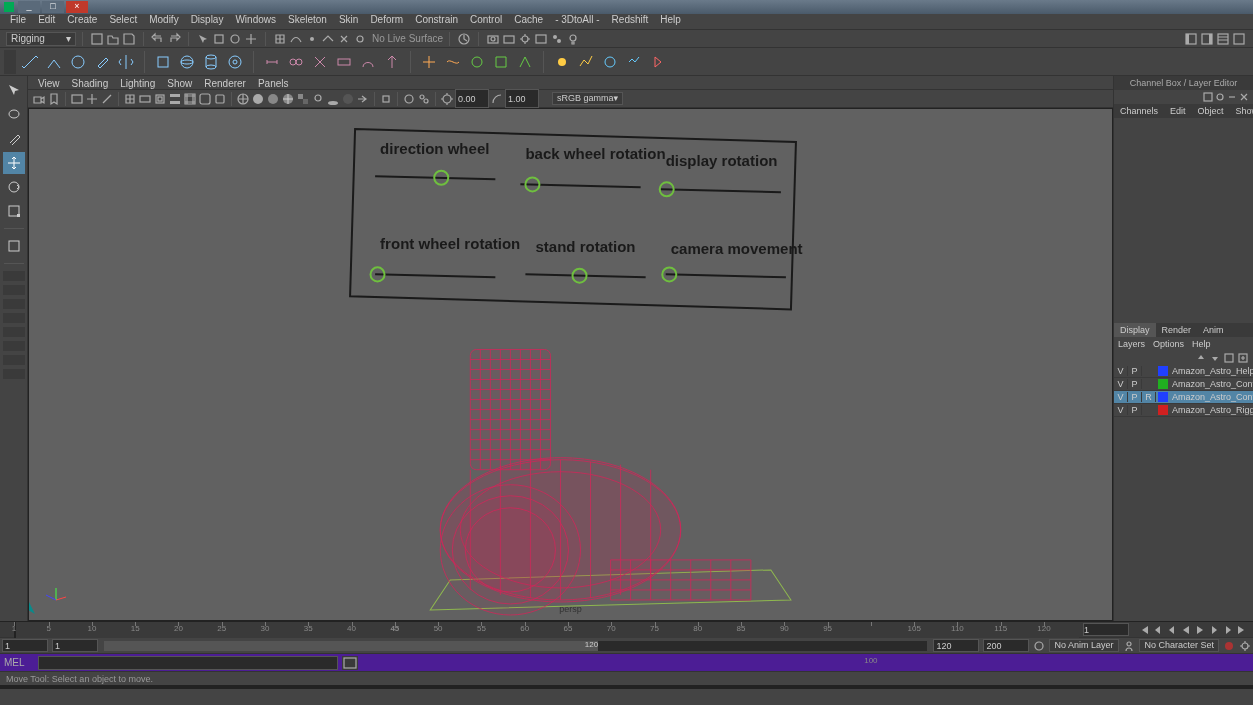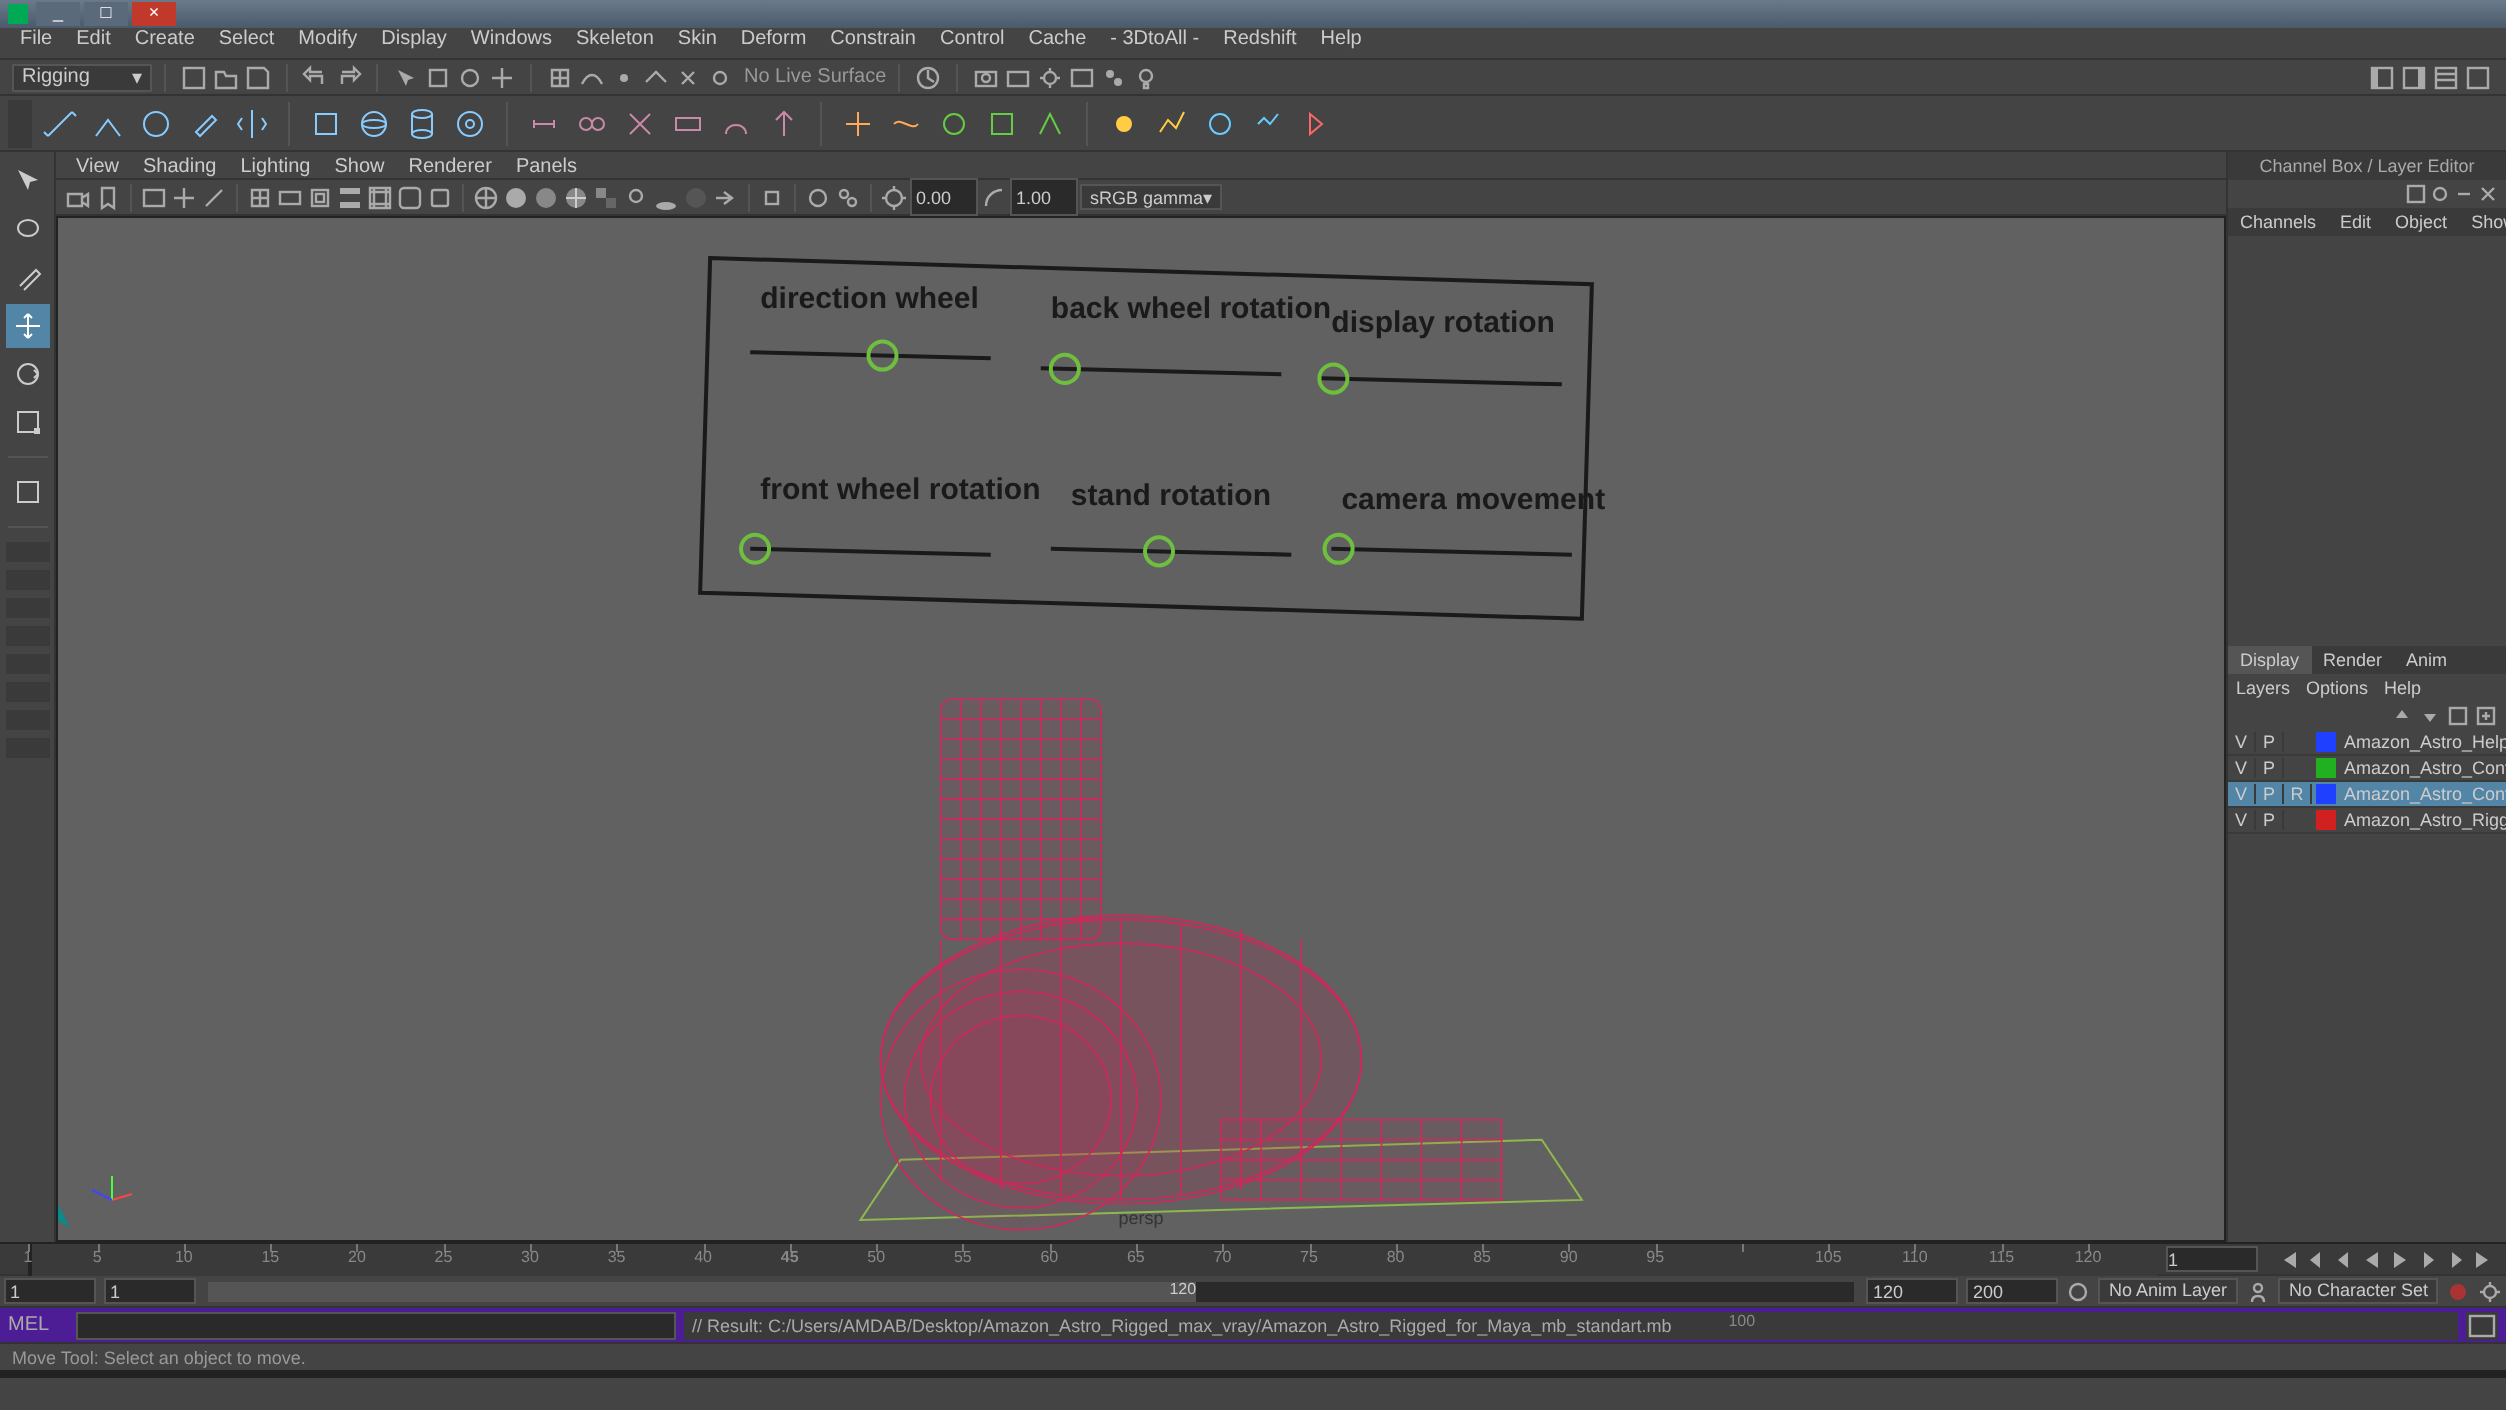--- a/index.html
+++ b/index.html
@@ -40,21 +40,21 @@
 .toolbox .divider { width: 20px; height: 1px; background: #555; margin: 4px 0; }
 .toolbox .smalltool { width: 22px; height: 10px; background: #3a3a3a; margin: 1px 0; cursor: pointer; }
 
 .viewport-wrap { flex: 1; display: flex; flex-direction: column; }
 .panel-menubar { height: 14px; background: #444; display: flex; align-items: flex-end; padding: 0 4px; font-size: 10px; border-bottom: 1px solid #333; }
 .panel-menubar span { padding: 0 6px; cursor: pointer; }
 .panel-toolbar { height: 18px; background: #444; display: flex; align-items: center; padding: 0 4px; border-bottom: 1px solid #333; gap: 1px; }
 .panel-toolbar .picon { width: 14px; height: 14px; cursor: pointer; }
 .panel-toolbar .psep { width: 1px; height: 14px; background: #555; margin: 0 3px; }
 .panel-toolbar .pfield { width: 34px; height: 19px; background: #2a2a2a; border: 1px solid #555; font-size: 9px; color: #ccc; padding: 0 2px; }
-.panel-toolbar .pdrop { height: 13px; background: #3a3a3a; border: 1px solid #555; font-size: 9px; padding: 0 4px; display: flex; align-items: center; cursor: pointer; min-width: 70px; }
+.panel-toolbar .pdrop { height: 13px; background: #3a3a3a; border: 1px solid #555; font-size: 9px; padding: 0 4px; display: flex; cursor: pointer; min-width: 70px; margin-left: 12px; }
 
 .viewport { flex: 1; background: #616161; position: relative; overflow: hidden; border: 1px solid #222; }
 .viewport .camlabel { position: absolute; bottom: 6px; left: 50%; transform: translateX(-50%); font-size: 9px; color: #333; }
 .viewport .axis { position: absolute; bottom: 10px; left: 12px; width: 30px; height: 30px; }
 .viewport .mayalogo { position: absolute; bottom: 2px; left: -18px; width: 28px; height: 28px; }
 
 .rightpanel { width: 140px; background: #444; border-left: 1px solid #333; display: flex; flex-direction: column; }
 .rp-title { height: 14px; background: #3a3a3a; font-size: 9px; display: flex; align-items: center; justify-content: center; color: #aaa; }
 .rp-icons { height: 14px; display: flex; align-items: center; justify-content: flex-end; gap: 2px; padding: 0 4px; }
 .rp-icons .ri { width: 10px; height: 10px; cursor: pointer; }
@@ -819,20 +819,19 @@
       </svg></div>
   <div class="ricon"><svg viewBox="0 0 14 14">
         <circle class="ic" cx="7" cy="7" r="3"></circle>
         <path class="ic" d="M7 2v2M7 10v2M2 7h2M10 7h2"></path>
       </svg></div>
 </div>
 
 <div class="cmdline">
   <div class="label">MEL</div>
   <div class="input"></div>
-  <div class="output">// Result: C:/Users/AMDAB/Desktop/Amazon_Astro_Rigged_max_vray/Amazon_Astro_Rigged_for_Maya_mb_standart.mb</div>
   <div class="btn"><svg viewBox="0 0 16 14">
         <rect class="ic" x="2" y="2" width="12" height="10"></rect>
       </svg></div>
 </div>
 
 <div class="helpline">Move Tool: Select an object to move.</div>
 <div class="bottombar"></div>
 
 </body></html>

